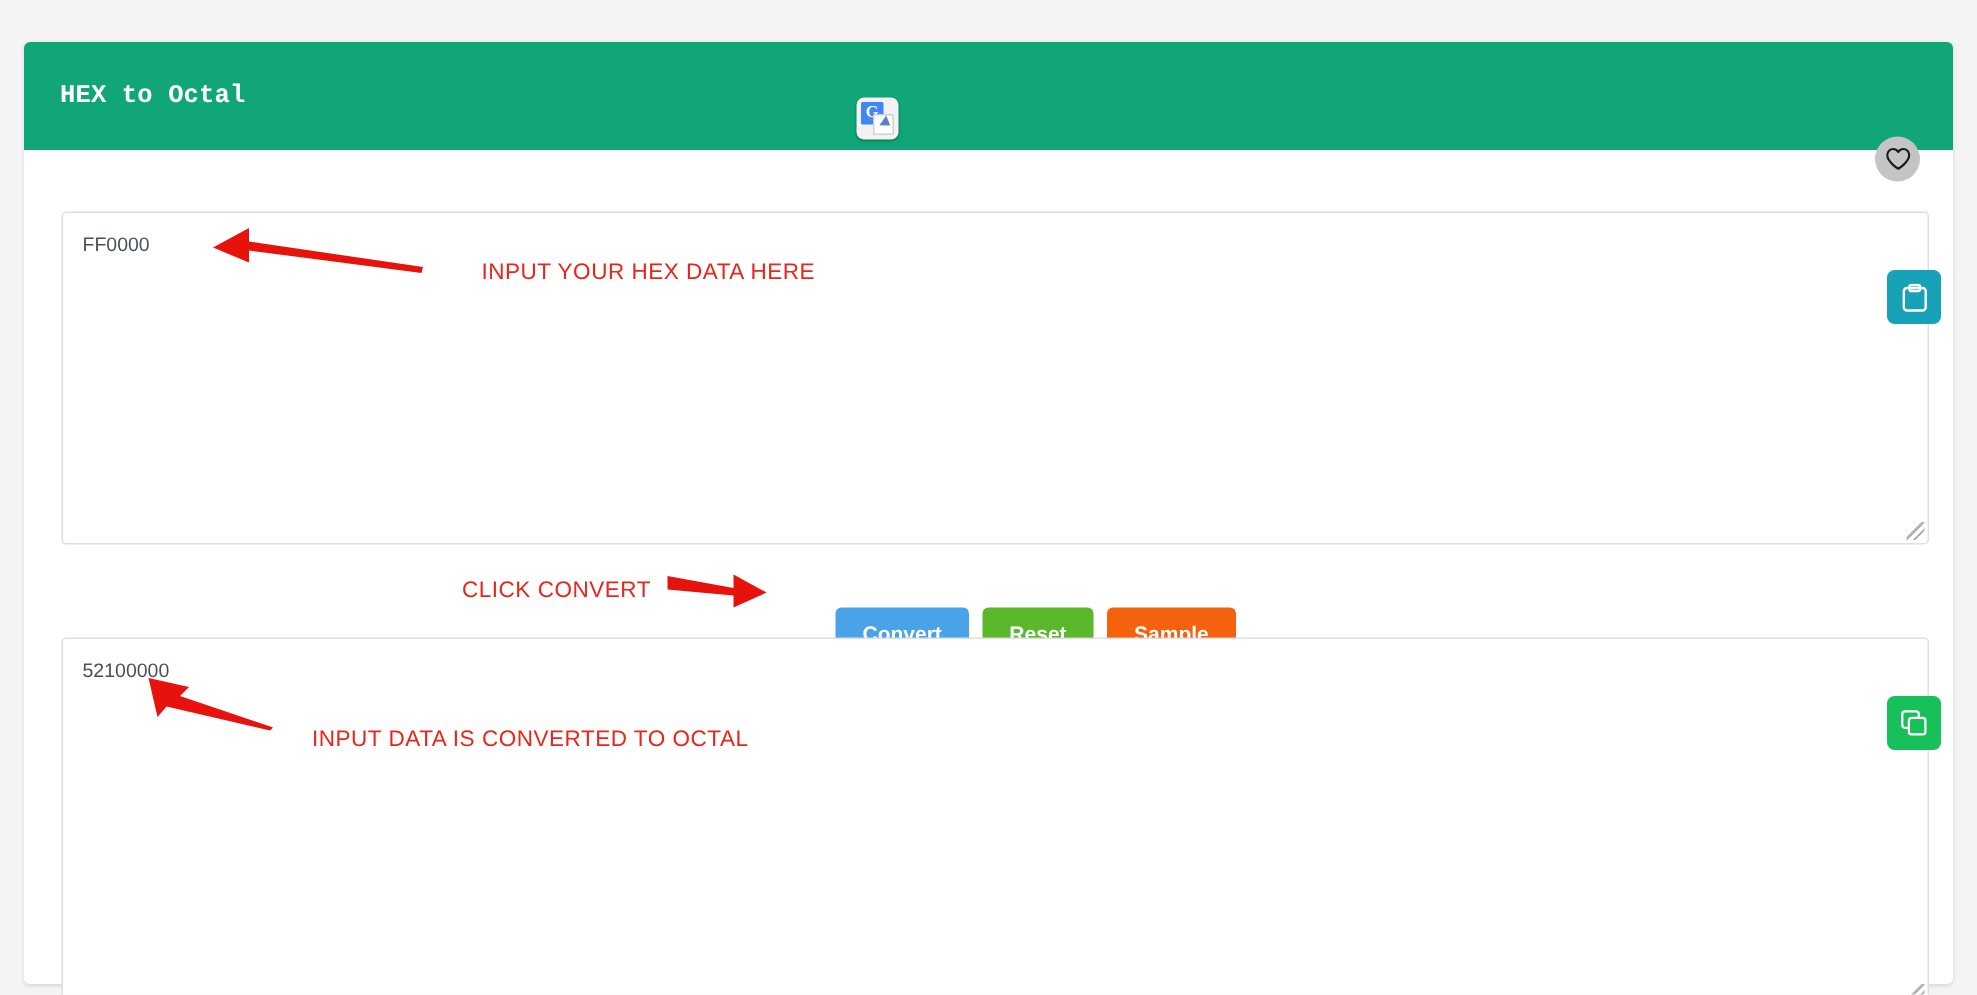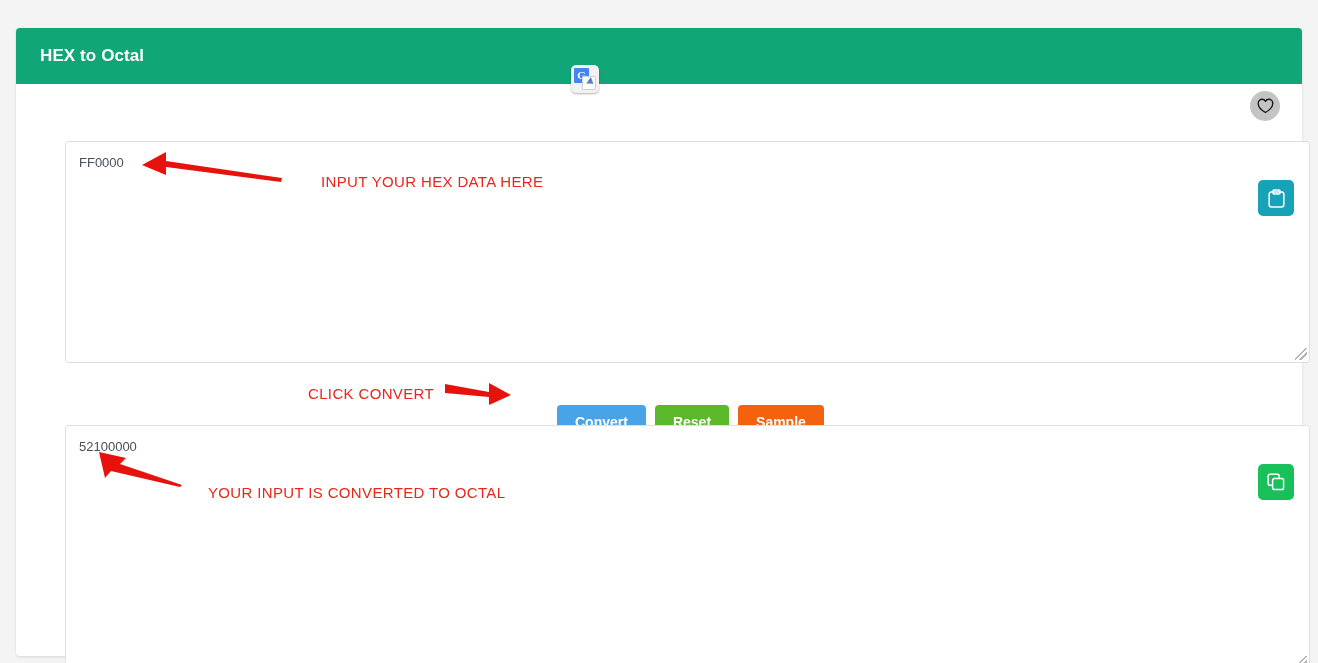--- a/index.html
+++ b/index.html
@@ -17,24 +17,24 @@
     position: absolute;
     left: 16px; top: 28px;
     width: 1286px; height: 628px;
     background: #ffffff;
     border-radius: 4px;
     box-shadow: 0 1px 3px rgba(0,0,0,.12);
     overflow: visible;
   }
   .card-header {
     position: absolute; left: 0; top: 0;
-    width: 100%; height: 56px;
+    width: 100%; height: 72px;
     background: #10a678;
     border-radius: 4px 4px 0 0;
-    display: flex; align-items: center;
+    display: flex; align-items: center; font-family: Liberation Mono, monospace;
   }
   .card-title {
     color: #ffffff;
     font-size: 17px;
     font-weight: bold;
     margin-left: 24px;
     letter-spacing: .1px;
   }
 
   
@@ -85,21 +85,20 @@
   }
 
   
   .ta-wrap { position: absolute; }
   .ta {
     width: 100%; height: 100%;
     border: 1px solid #dfdfdf;
     border-radius: 3px;
     background: #fff;
     position: relative;
-    margin-left: 24px;
   }
   .ta-value {
     position: absolute;
     left: 13px; top: 13px;
     font-size: 13px;
     color: #495057;
     font-family: "Liberation Sans", sans-serif;
   }
   .grip {
     position: absolute; right: 2px; bottom: 2px;
@@ -230,15 +229,15 @@
   <div class="anno" id="anno-input">INPUT YOUR HEX DATA HERE</div>
 
   <svg class="arrow-svg" id="arrow-convert" width="70" height="32" viewBox="0 0 70 32">
     <path d="M2 6 L46 14 L46 5 L68 17 L46 27 L46 19 L2 15 Z" fill="#e8120c"></path>
   </svg>
   <div class="anno" id="anno-convert">CLICK CONVERT</div>
 
   <svg class="arrow-svg" id="arrow-output" width="90" height="38" viewBox="0 0 90 38">
     <path d="M86 35 L24 14 L30 8 L3 2 L9 28 L15 21 L84 37 Z" fill="#e8120c"></path>
   </svg>
-  <div class="anno" id="anno-output">YOUR INPUT IS CONVERTED TO OCTAL</div>
+  <div class="anno" id="anno-output">INPUT DATA IS CONVERTED TO OCTAL</div>
 
 </div>
 
 </body></html>

